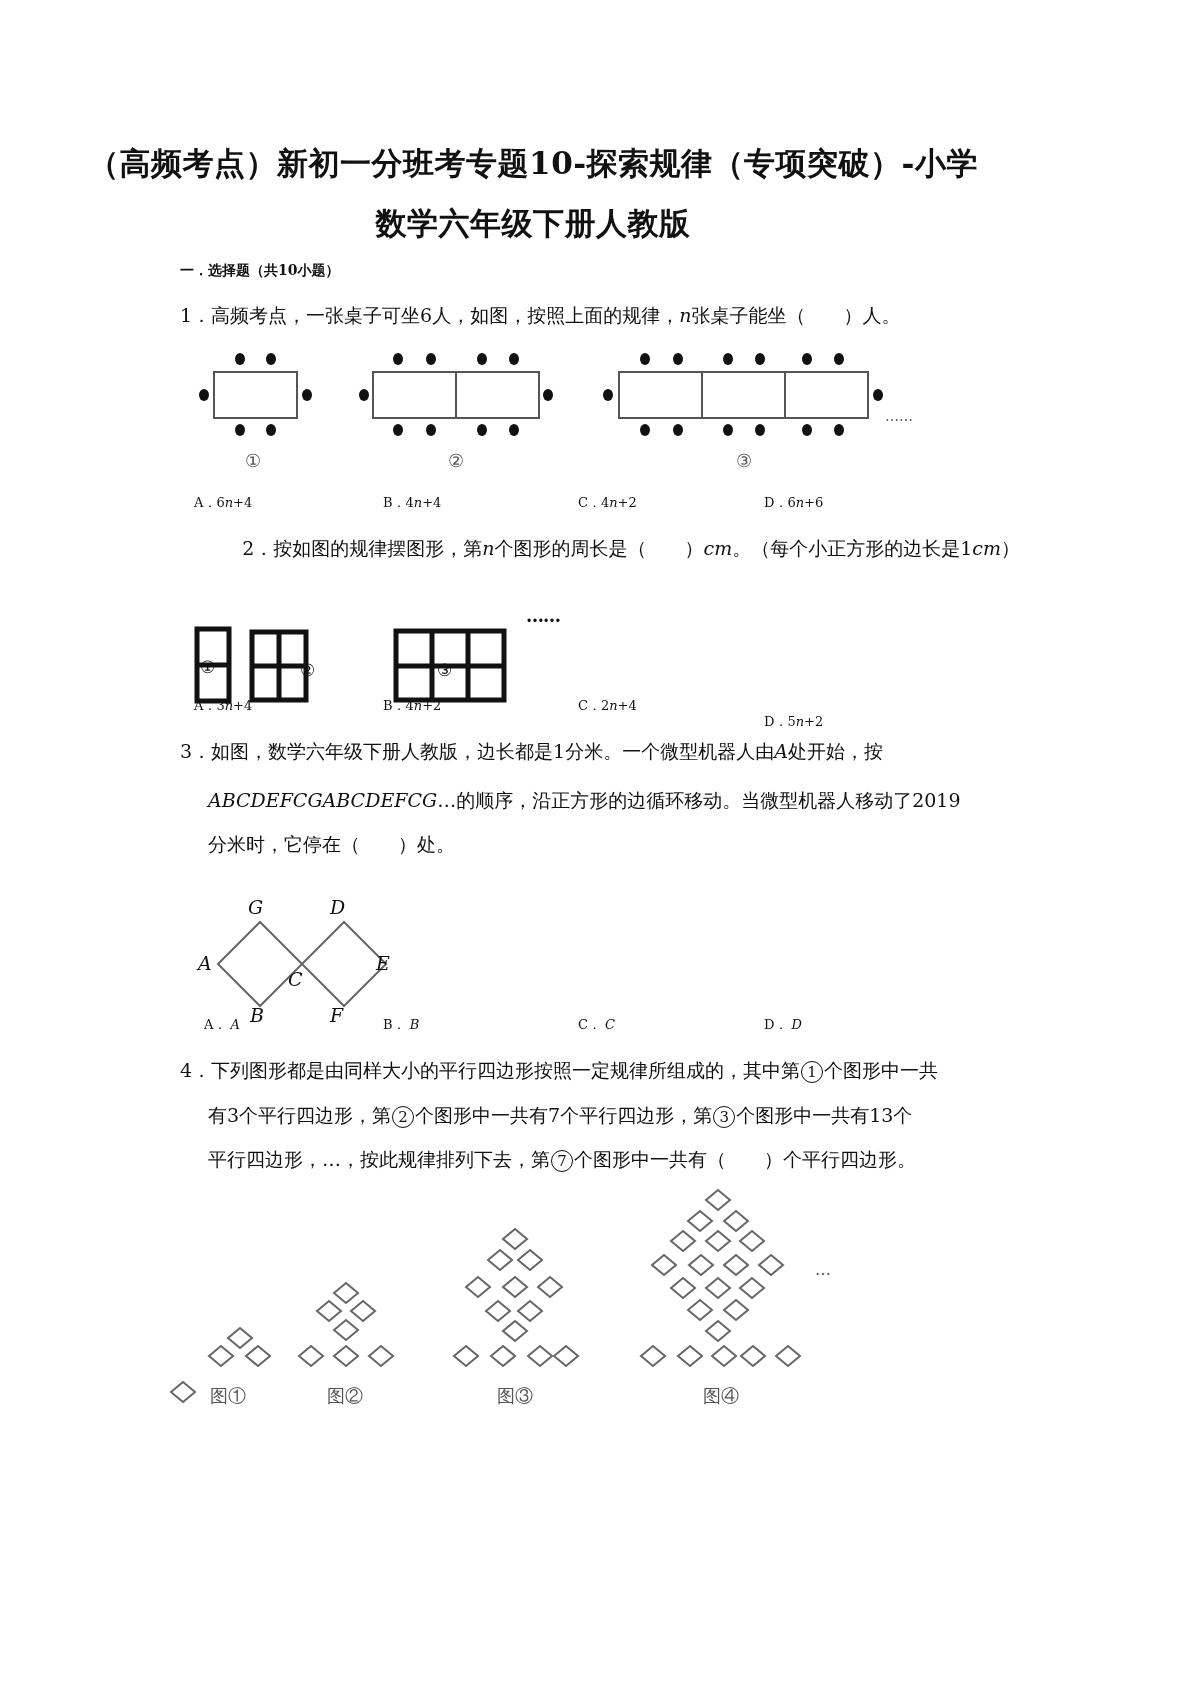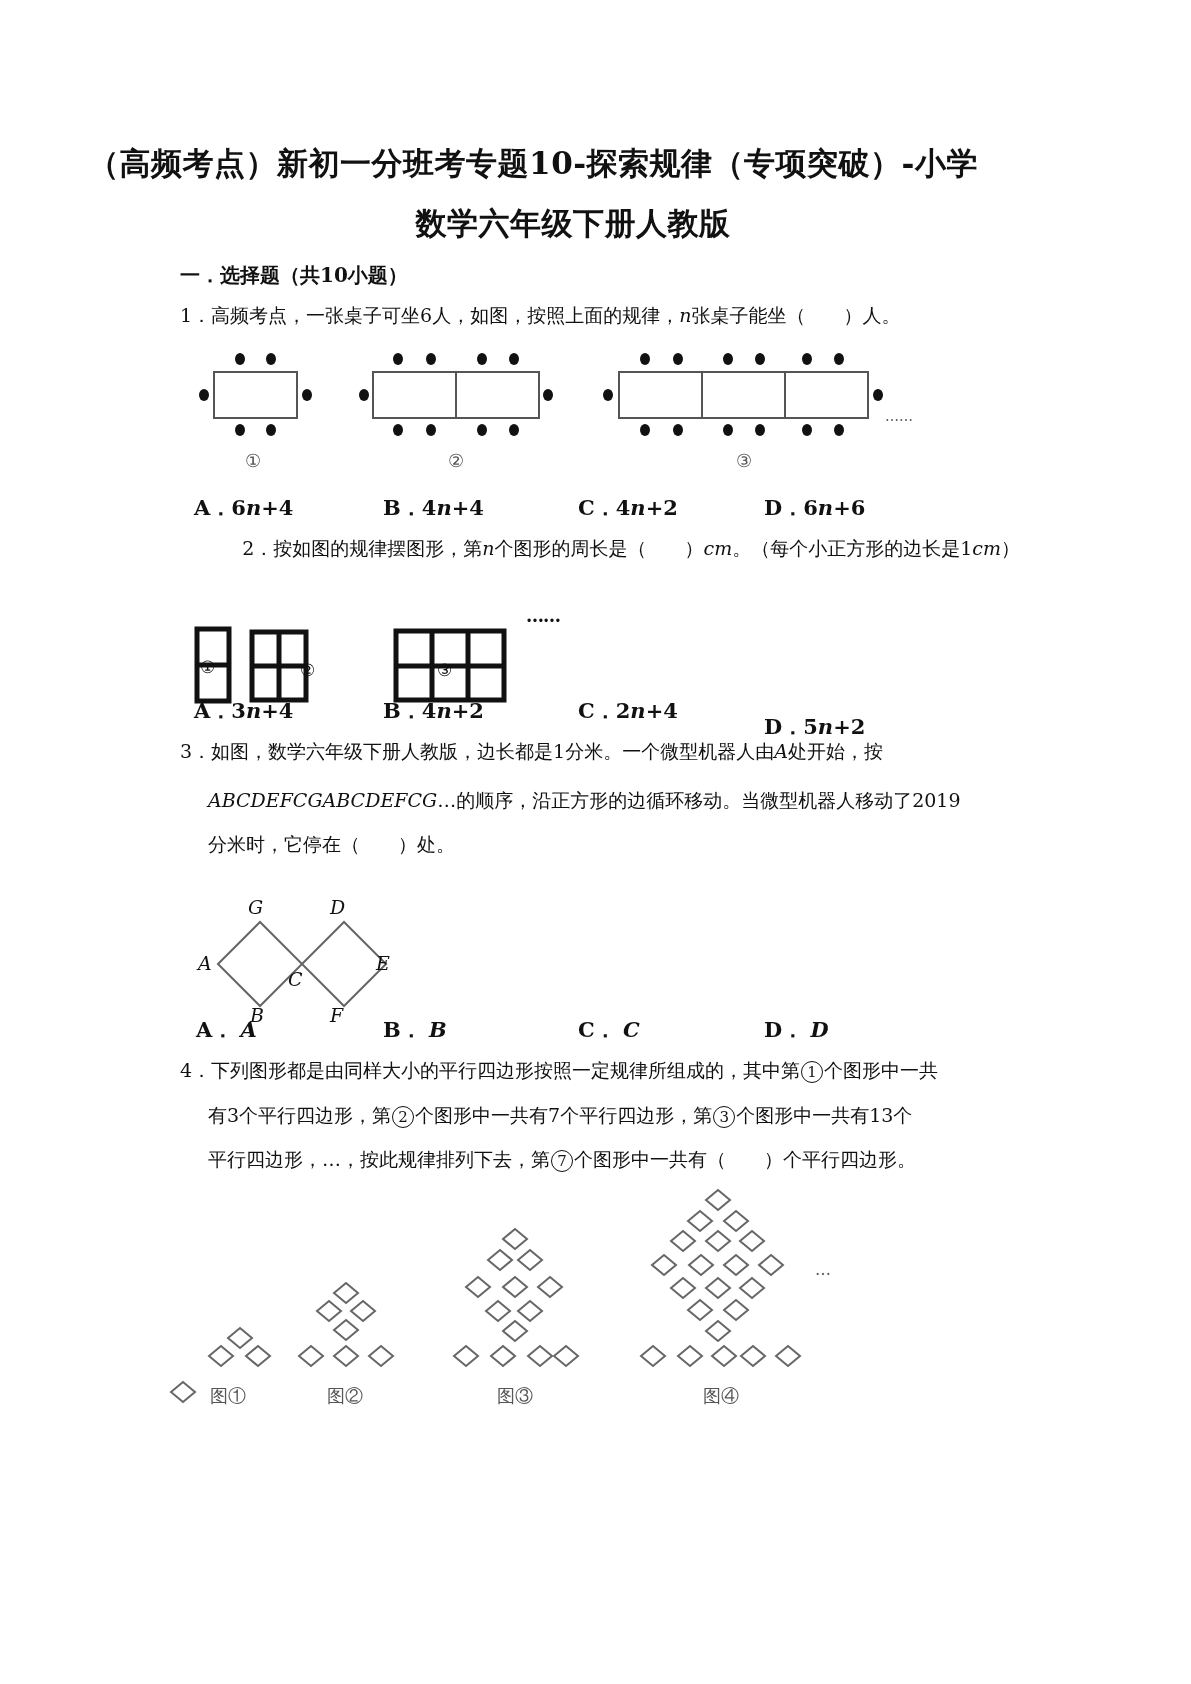--- a/index.html
+++ b/index.html
@@ -1,32 +1,32 @@
 <!DOCTYPE html>
 <html><head>
 <meta charset="utf-8">
 <style>
   html,body{margin:0;padding:0;background:#fff;}
   body{width:1191px;height:1684px;position:relative;overflow:hidden;font-family:"DejaVu Serif","Liberation Serif",serif;color:#111;}
   .abs{position:absolute;}
   .title{left:0;width:1066px;text-align:center;font-size:31px;font-weight:bold;letter-spacing:0.5px;}
-  .section{left:180px;font-size:20px;font-weight:bold;}
+  .section{left:180px;font-size:14px;font-weight:bold;}
   .q{left:180px;font-size:19px;line-height:46px;width:840px;}
   .indent{left:208px;font-size:19px;}
-  .opt{position:absolute;font-size:21px;font-weight:bold;}
+  .opt{position:absolute;font-size:13px;}
   i{font-style:italic;}
   .circ{display:inline-block;width:20px;height:20px;border:1.5px solid #111;border-radius:50%;text-align:center;line-height:20px;font-size:15px;margin:0 1px;vertical-align:middle;}
   svg{position:absolute;overflow:visible;}
   .cap{position:absolute;font-size:18px;color:#555;}
 </style>
 </head>
 <body>
 
 <div class="abs title" style="top:143px;">（高频考点）新初一分班考专题10-探索规律（专项突破）-小学</div>
-<div class="abs title" style="top:203px;padding-left:40px;">数学六年级下册人教版</div>
+<div class="abs title" style="top:203px;">数学六年级下册人教版</div>
 
 <div class="abs section" style="top:262px;">一．选择题（共10小题）</div>
 
 <div class="abs q" style="top:292px;">
   <span>1．</span><span>高频考点，一张桌子可坐6人，如图，按照上面的规律，</span><i>n</i><span>张桌子能坐（　　）人。</span>
 </div>
 
 <svg style="left:0;top:0;" width="1191" height="500">
   <g fill="#111" stroke="none">
 
@@ -134,21 +134,21 @@
   </svg>
   <i class="abs" style="left:68px;top:-4px;font-size:19px;">G</i>
   <i class="abs" style="left:150px;top:-4px;font-size:19px;">D</i>
   <i class="abs" style="left:18px;top:52px;font-size:19px;">A</i>
   <i class="abs" style="left:108px;top:68px;font-size:19px;">C</i>
   <i class="abs" style="left:196px;top:52px;font-size:19px;">E</i>
   <i class="abs" style="left:70px;top:104px;font-size:19px;">B</i>
   <i class="abs" style="left:150px;top:104px;font-size:19px;">F</i>
 </div>
 
-<div class="opt" style="left:196px;top:1016px;"><span>A．</span> <i>A</i></div>
+<div class="opt" style="left:204px;top:1016px;"><span>A．</span> <i>A</i></div>
 <div class="opt" style="left:383px;top:1016px;"><span>B．</span> <i>B</i></div>
 <div class="opt" style="left:578px;top:1016px;"><span>C．</span> <i>C</i></div>
 <div class="opt" style="left:764px;top:1016px;"><span>D．</span> <i>D</i></div>
 
 <div class="abs q" style="top:1047px;">
   <span>4．</span><span>下列图形都是由同样大小的平行四边形按照一定规律所组成的，其中第</span><span class="circ">1</span><span>个图形中一共</span>
 </div>
 <div class="abs indent" style="top:1103px;"><span>有3个平行四边形，第</span><span class="circ">2</span><span>个图形中一共有7个平行四边形，第</span><span class="circ">3</span><span>个图形中一共有13个</span></div>
 <div class="abs indent" style="top:1147px;"><span>平行四边形，…，按此规律排列下去，第</span><span class="circ">7</span><span>个图形中一共有（　　）个平行四边形。</span></div>
 

